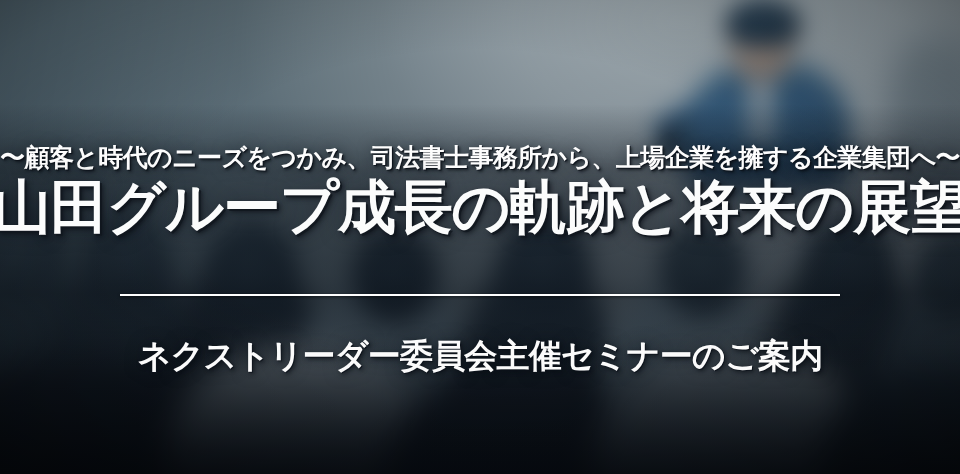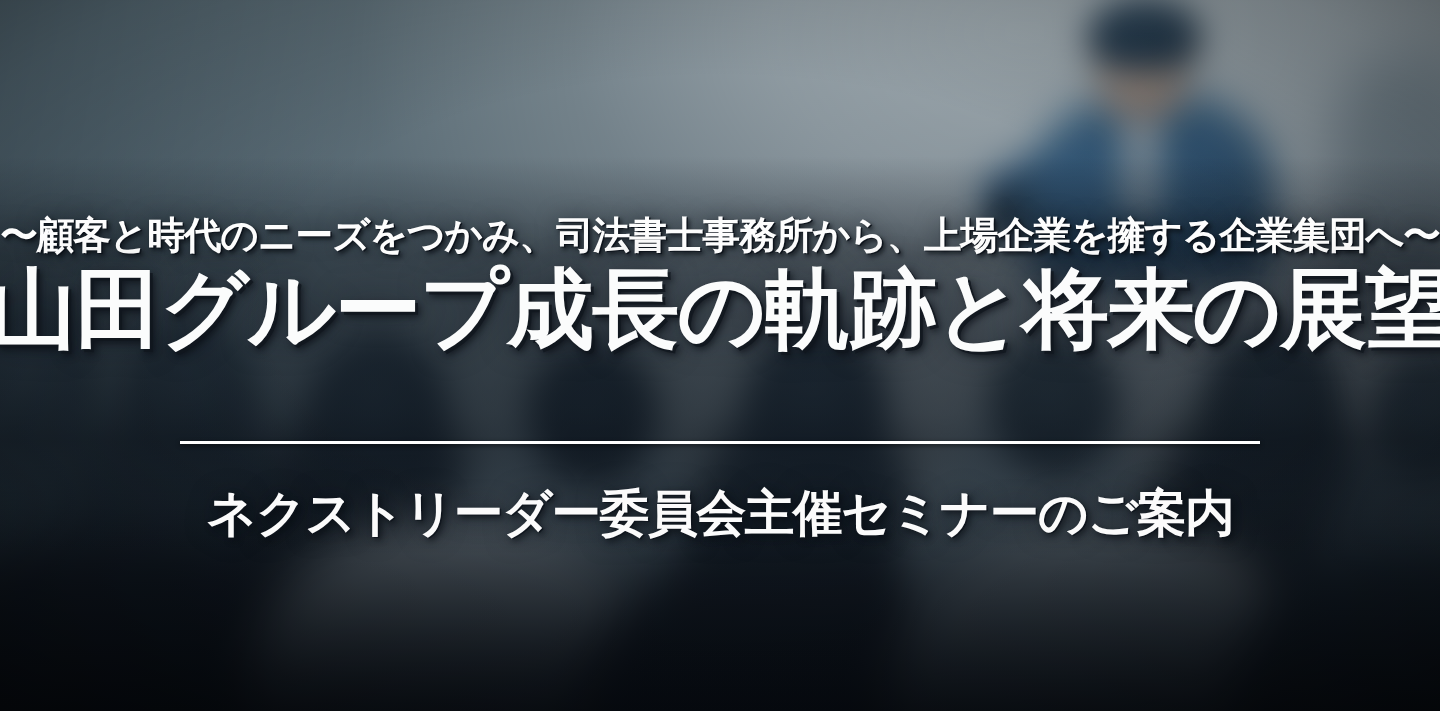--- a/index.html
+++ b/index.html
@@ -243,21 +243,21 @@
 
   .divider {
     margin-top: 18px;
     width: 720px;
     height: 2px;
     background: #ffffff;
     box-shadow: 0 1px 3px rgba(0,0,0,.6);
   }
 
   .tagline {
-    margin-top: 28px;
+    margin-top: 42px;
     font-size: 33px;
     line-height: 1.1;
     font-weight: 700;
     letter-spacing: -0.8px;
     color: #fbfbfb;
     white-space: nowrap;
     text-shadow:
        1px 1px 0 rgba(14,20,28,.85),
        2px 2px 4px rgba(8,12,18,.75),
        0 0 16px rgba(8,14,22,.5);

